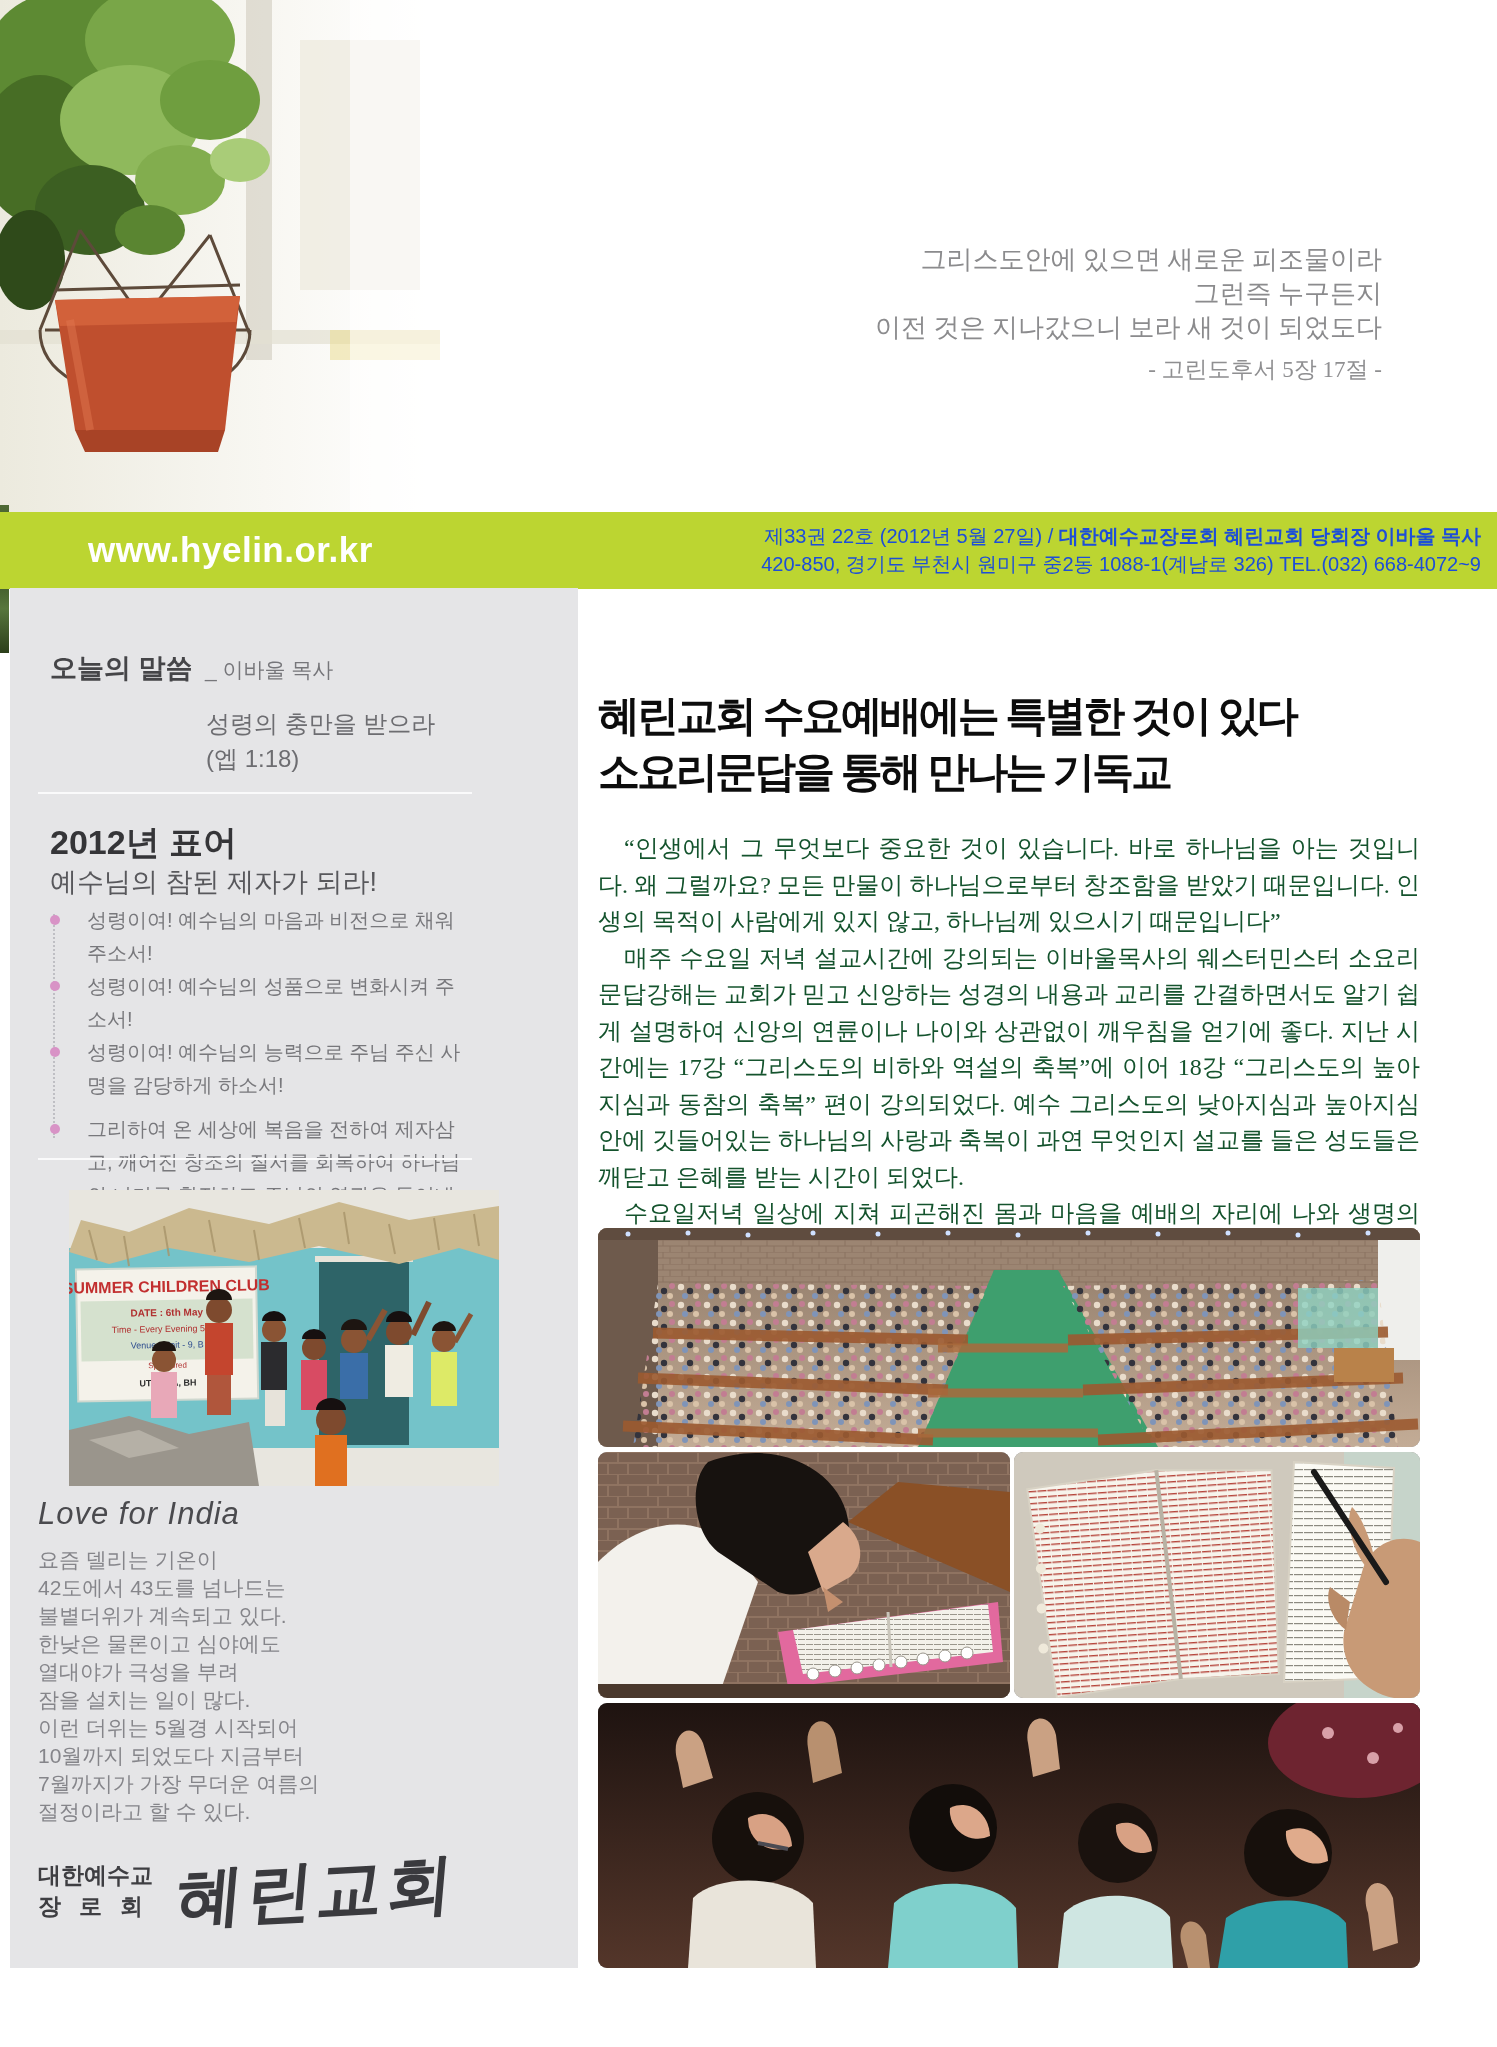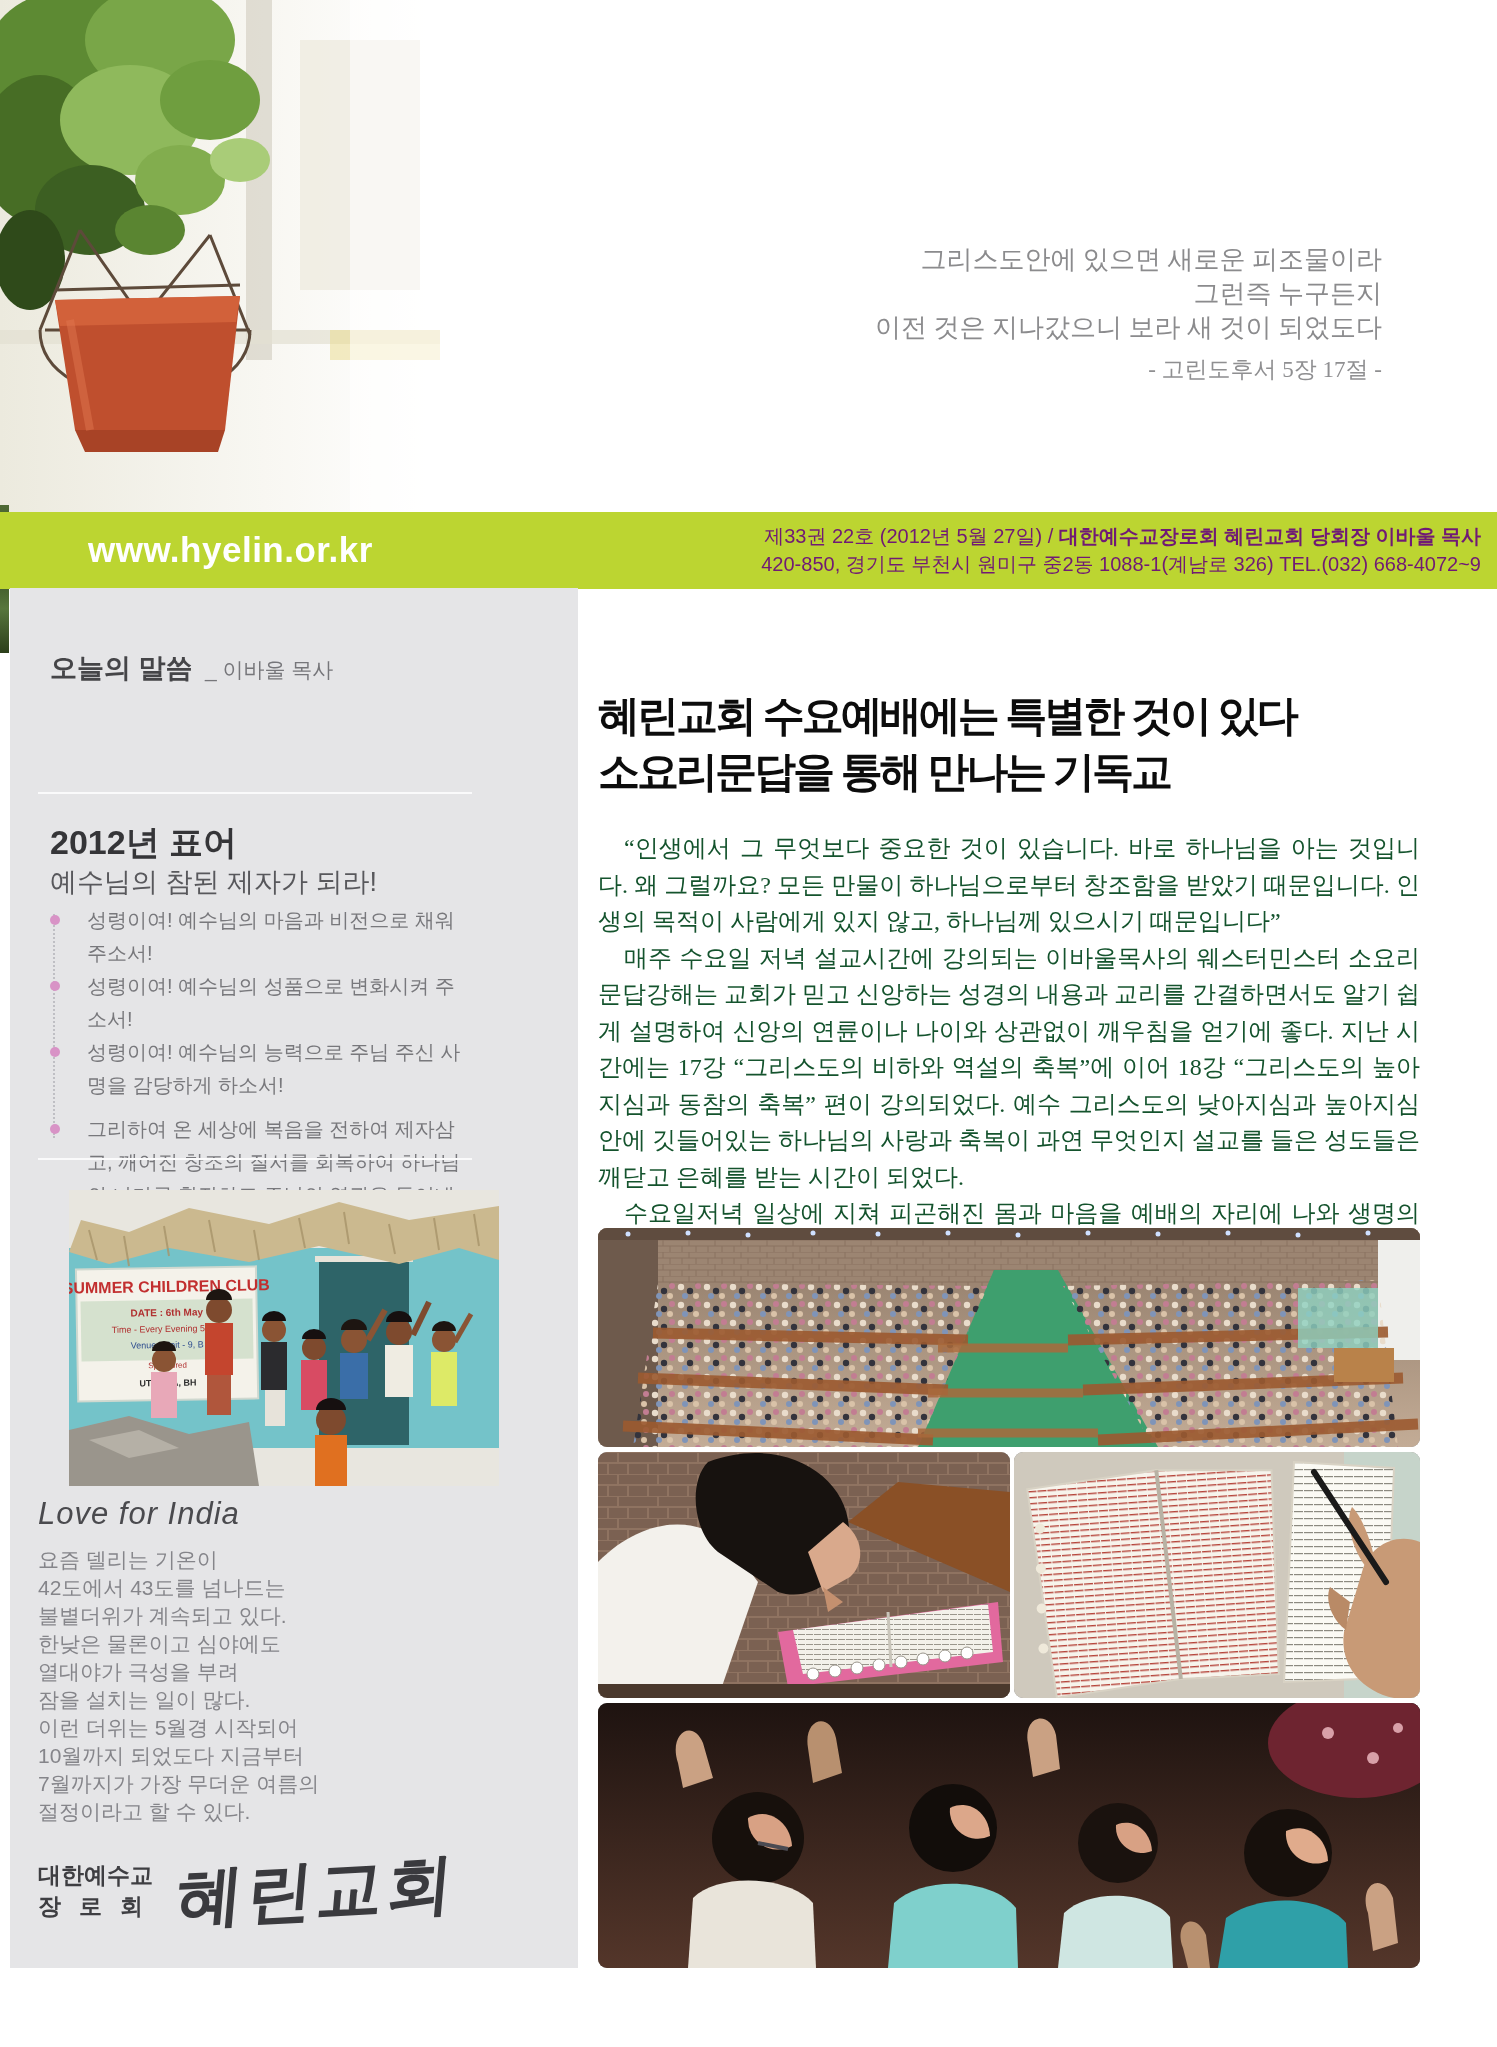--- a/index.html
+++ b/index.html
@@ -8,21 +8,21 @@
     font-family:"Liberation Sans", sans-serif;overflow:hidden;
   }
   
   .plant-photo{position:absolute;left:0;top:0;width:440px;height:512px;overflow:hidden;}
   .plant-photo svg{display:block;width:100%;height:100%;}
   .edge-strip{position:absolute;left:0;top:505px;width:9px;height:148px;
     background:linear-gradient(180deg,#4f6a35 0%,#33491f 40%,#57763c 70%,#2c3f1b 100%);}
   
   .masthead{position:absolute;left:0;top:512px;width:1497px;height:77px;background:#bcd531;padding-left:8px;}
   .site-url{position:absolute;left:88px;top:18px;font-size:35px;font-weight:bold;color:#ffffff;letter-spacing:.5px;}
-  .issue-info{position:absolute;right:24px;top:10px;text-align:right;color:#701a75;font-size:20px;line-height:28px;}
+  .issue-info{position:absolute;right:24px;top:10px;text-align:right;color:#1d4ed8;font-size:20px;line-height:28px;}
   .issue-info b{font-weight:bold;}
   
   .verse{position:absolute;top:243px;right:115px;width:700px;text-align:right;
     font-family:"Liberation Serif", serif;color:#8b8b8d;font-size:26px;line-height:34px;}
   .verse .ref{font-size:23px;margin-top:8px;color:#8f8f91;}
   
   .sidebar{position:absolute;left:10px;top:588px;width:568px;height:1380px;background:#e5e5e7;}
   .tw-row{position:absolute;left:40px;top:62px;white-space:nowrap;}
   .tw-title{font-size:27px;font-weight:bold;color:#454548;}
   .tw-author{font-size:21px;color:#76767a;margin-left:8px;}
@@ -122,20 +122,24 @@
   <div class="issue-info">
     <div><span>제33권 22호 (2012년 5월 27일) / </span><b>대한예수교장로회 혜린교회  당회장 이바울 목사</b></div>
     <div>420-850, 경기도 부천시 원미구 중2동 1088-1(계남로 326)  TEL.(032) 668-4072~9</div>
   </div>
 </div>
 
 <div class="sidebar">
   <div class="tw-row">
     <span class="tw-title">오늘의 말씀</span>
     <span class="tw-author">_ 이바울 목사</span>
+  </div>
+  <div class="tw-verse">
+    <div>성령의 충만을 받으라</div>
+    <div>(엡 1:18)</div>
   </div>
   <div class="sb-divider d1"></div>
 
   <div class="motto-title">2012년 표어</div>
   <div class="motto-sub">예수님의 참된 제자가 되라!</div>
   <div class="motto-list">
     <span class="dotted-rail"></span>
     <div class="motto-item">
       <span class="bullet-dot"></span>
       <span>성령이여! 예수님의 마음과 비전으로 채워주소서!</span>

